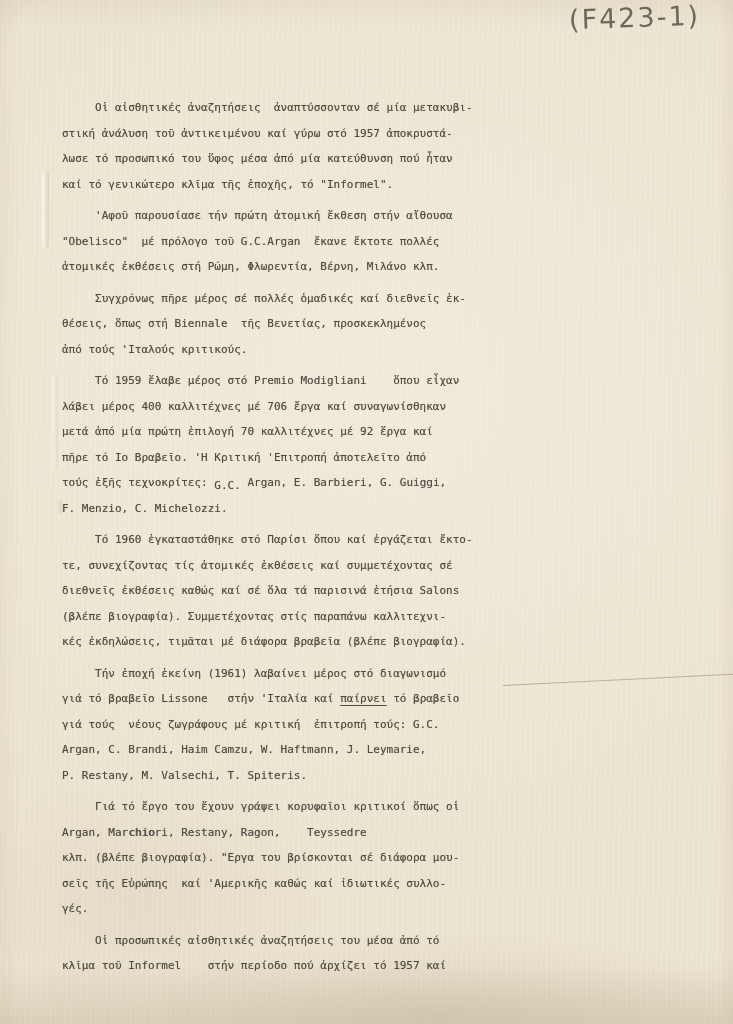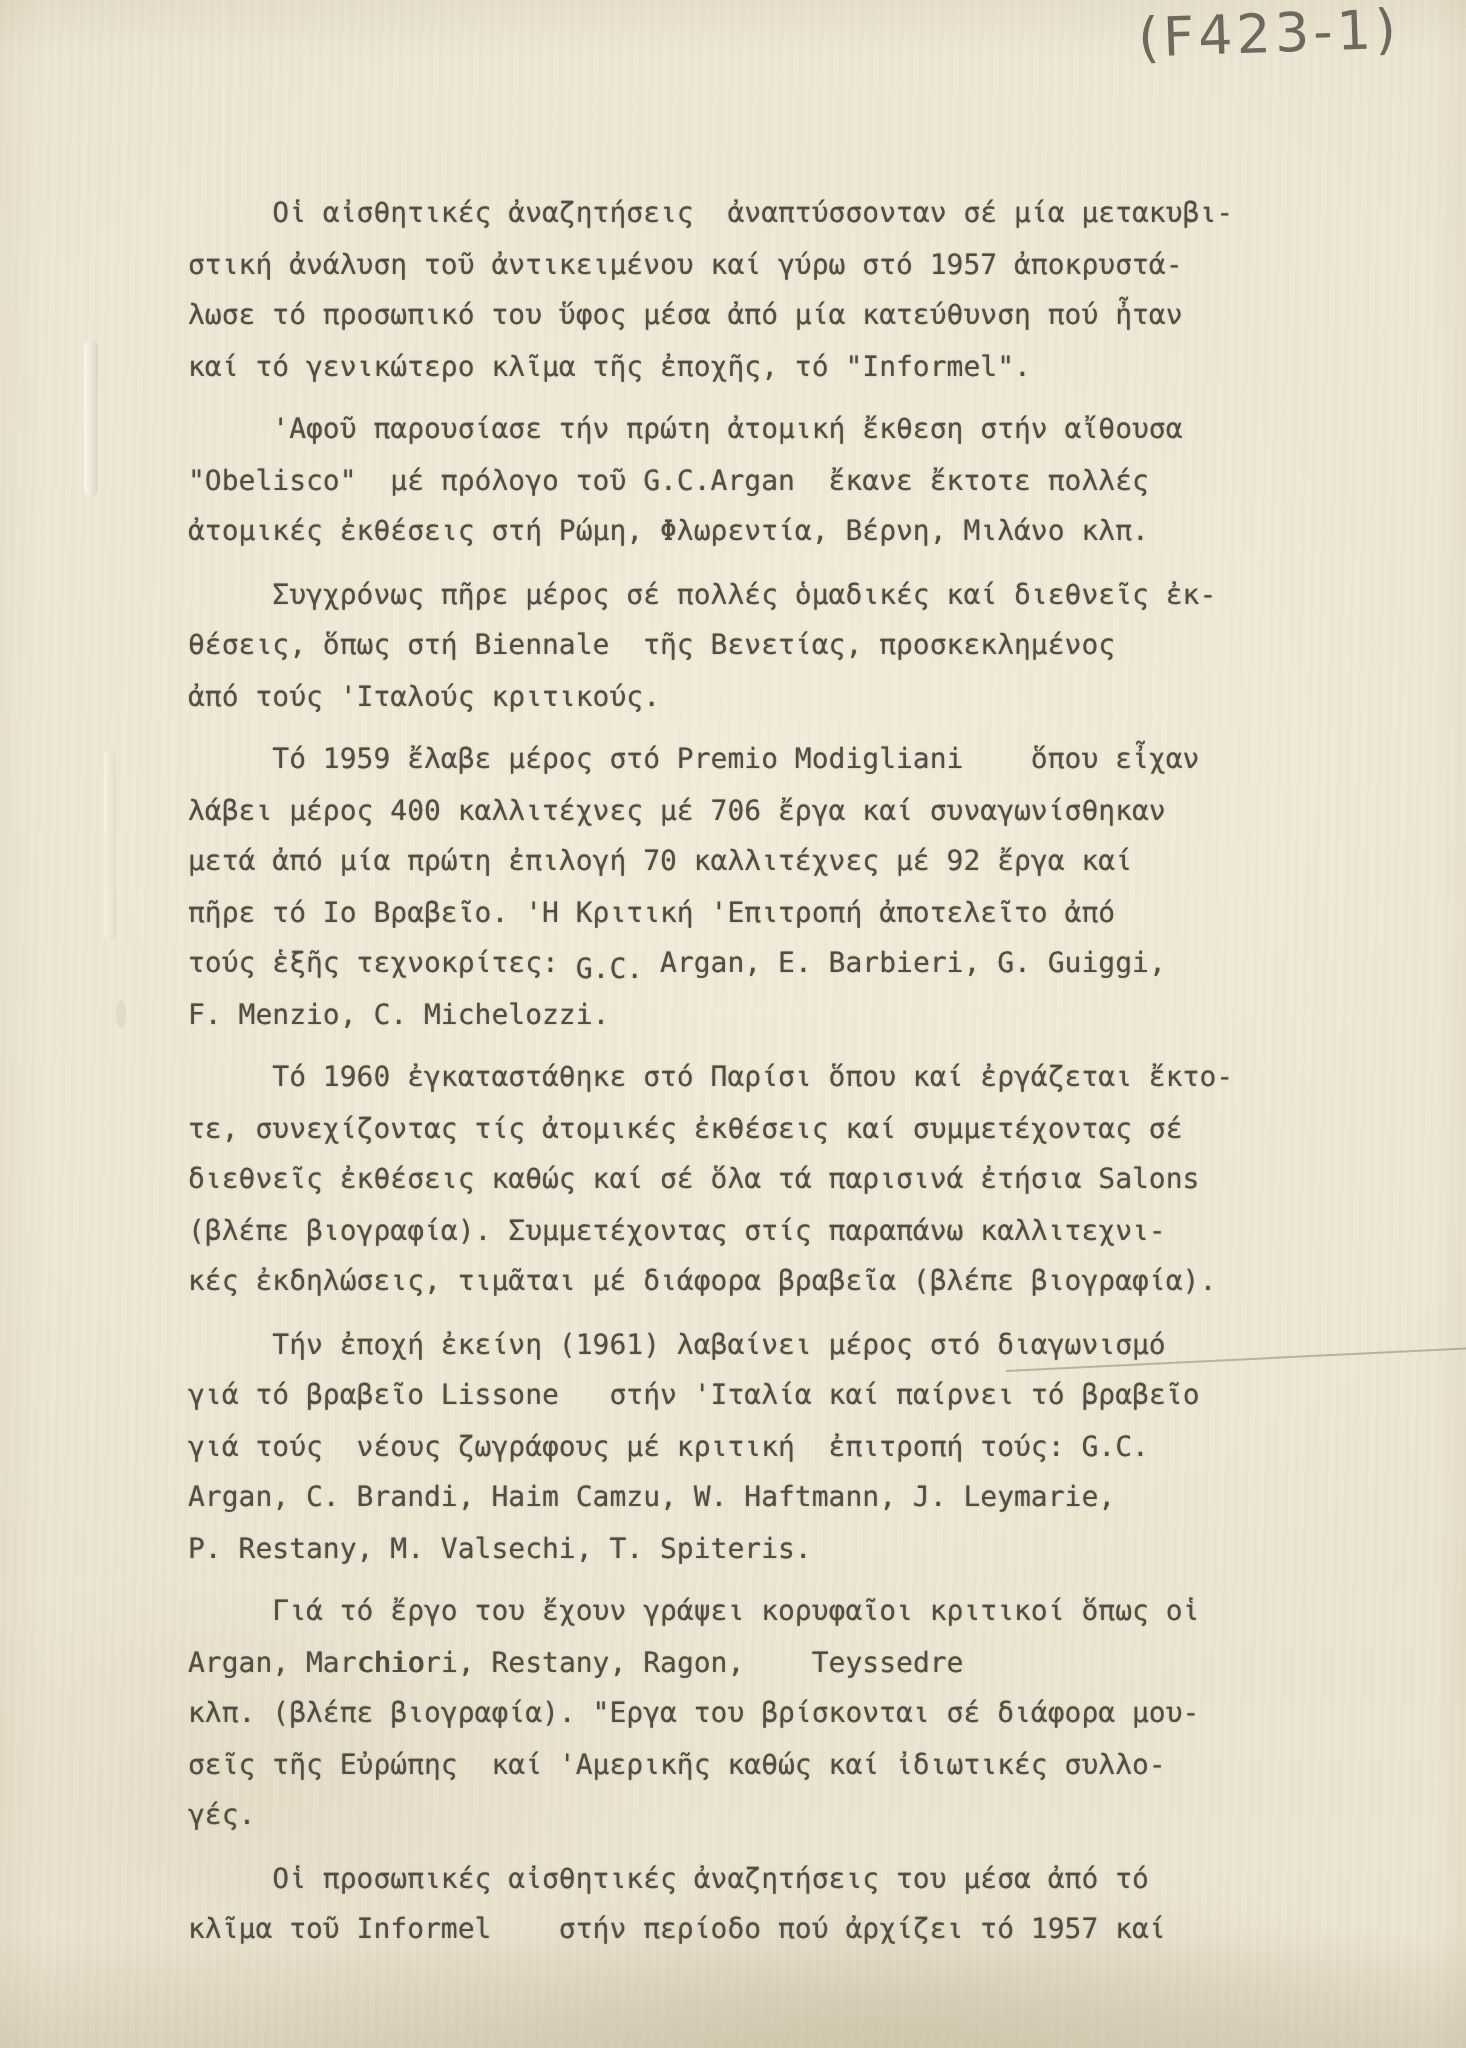--- a/index.html
+++ b/index.html
@@ -35,29 +35,29 @@
     background:rgba(150,134,104,0.12);}
   .annotation{
     position:absolute;left:569px;top:2px;
     font-family:"DejaVu Sans",sans-serif;
     font-size:27px;letter-spacing:2px;
     color:var(--pencil,#6e695f);
     transform:rotate(-2deg);
     white-space:pre;
   }
   .typewritten{
-    position:absolute;left:94px;top:95px;
-    font-size:14px;line-height:25.5px;
+    position:absolute;left:62px;top:95px;
+    font-size:11px;line-height:25.5px;
     color:var(--ink,#524c45);
     white-space:pre;
     text-shadow:0 0 0.7px rgba(82,76,69,0.55);
   }
   .paragraph + .paragraph{margin-top:6px;}
   .line{white-space:pre;}
-  .underlined{text-underline-offset:3px;text-decoration-thickness:1.2px;}
+  .underlined{text-decoration:underline;text-underline-offset:3px;text-decoration-thickness:1.2px;}
   .overstruck{font-weight:normal;text-shadow:0.7px 0 0 currentColor;}
   .baseline-down{display:inline-block;transform:translateY(3px);}
   .pencil-stroke{
     position:absolute;left:503px;top:685px;width:231px;height:0;
     border-top:1.3px solid rgba(132,120,99,0.48);
     transform:rotate(-2.8deg);transform-origin:left center;
     pointer-events:none;
   }
 </style>
 </head>

